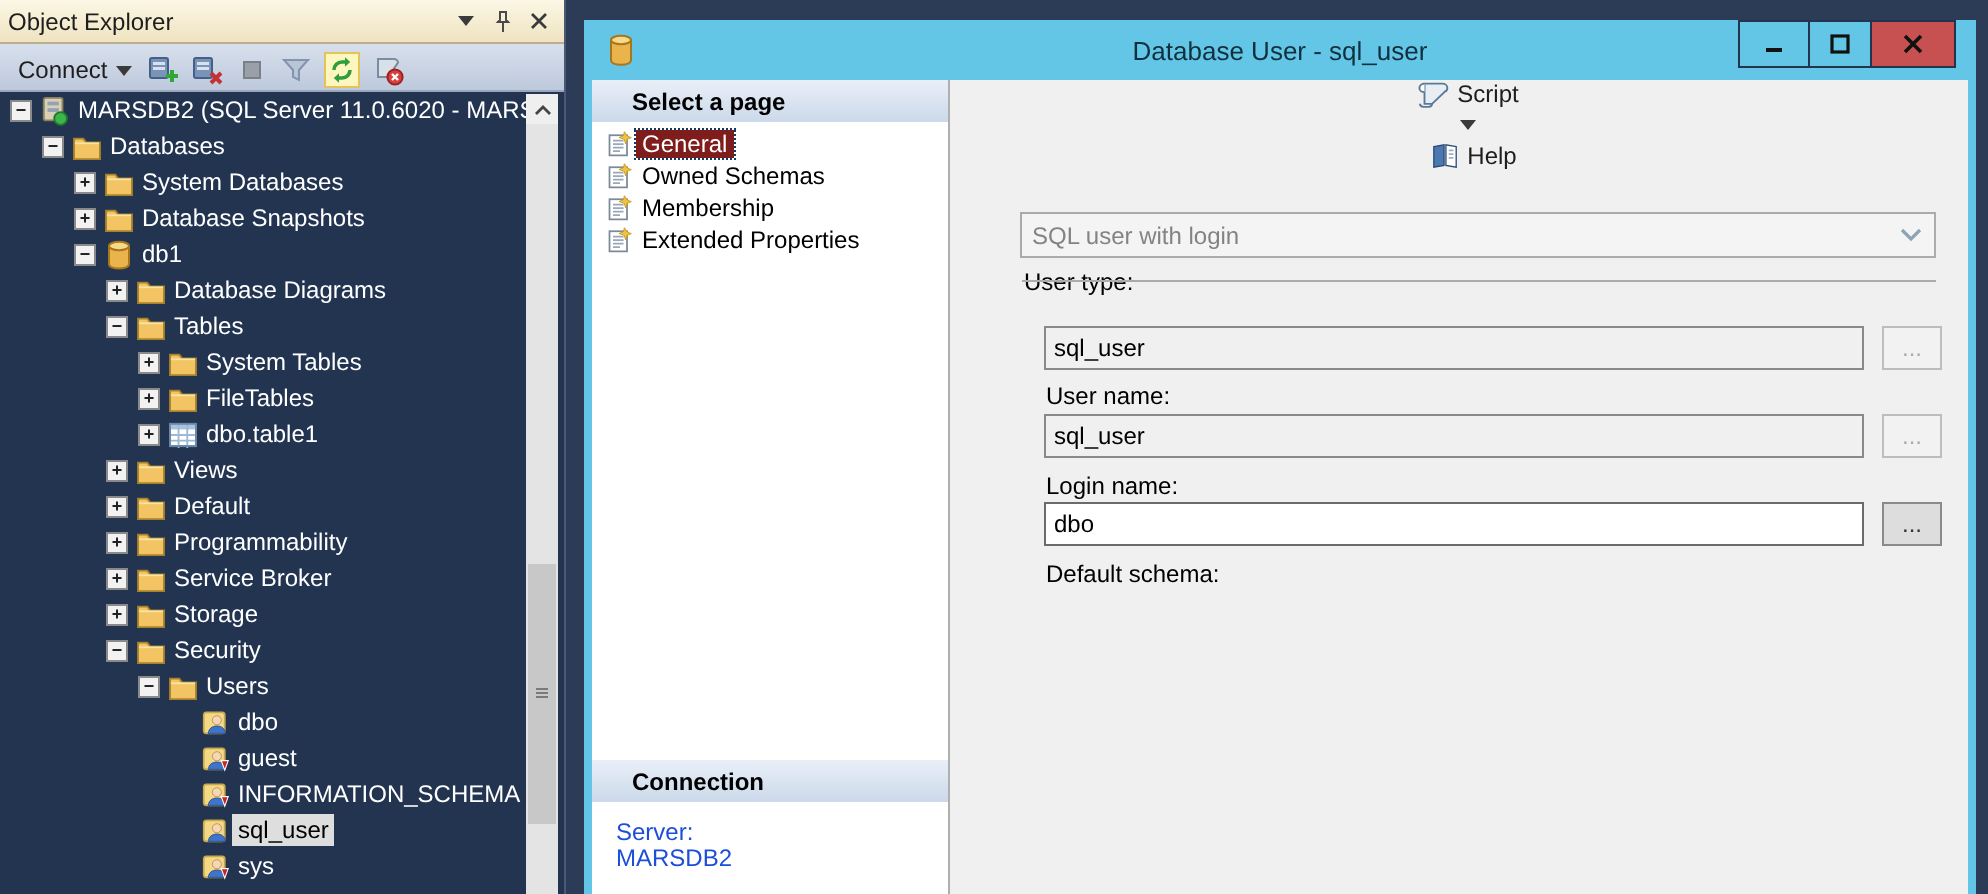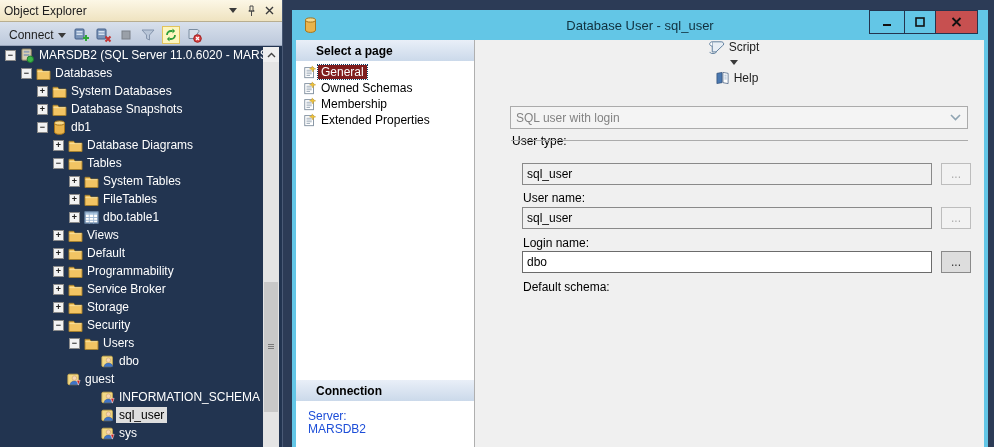--- a/index.html
+++ b/index.html
@@ -333,21 +333,21 @@
         <span class="exp-spacer"></span>
         <span class="tree-icon">
           <svg width="14" height="14" viewBox="0 0 16 16">
             <rect x="1" y="2.5" width="12" height="12" rx="1.5" fill="#F3D985" stroke="#C9A94E"></rect>
             <path d="M3.5 14.5c.4-2.8 2.4-4.2 5-4.2s4.6 1.4 5 4.2z" fill="#3E74C9" stroke="#2B4F86" stroke-width="0.5"></path>
             <circle cx="8.5" cy="7" r="2.6" fill="#F6D7B2" stroke="#B98C5A" stroke-width="0.5"></circle>
           </svg>
         </span>
         <span class="tree-label">dbo</span>
       </div>
-      <div class="tree-row" style="padding-left: 51px;">
+      <div class="tree-row" style="padding-left: 85px;">
         <span class="exp-spacer"></span>
         <span class="tree-icon">
           <svg width="14" height="14" viewBox="0 0 16 16">
             <rect x="1" y="2.5" width="12" height="12" rx="1.5" fill="#F3D985" stroke="#C9A94E"></rect>
             <path d="M3.5 14.5c.4-2.8 2.4-4.2 5-4.2s4.6 1.4 5 4.2z" fill="#3E74C9" stroke="#2B4F86" stroke-width="0.5"></path>
             <circle cx="8.5" cy="7" r="2.6" fill="#F6D7B2" stroke="#B98C5A" stroke-width="0.5"></circle>
             <path d="M11 9.5h4l-2 5.5z" fill="#CC2222" stroke="#fff" stroke-width="0.6"></path>
           </svg>
         </span>
         <span class="tree-label">guest</span>

